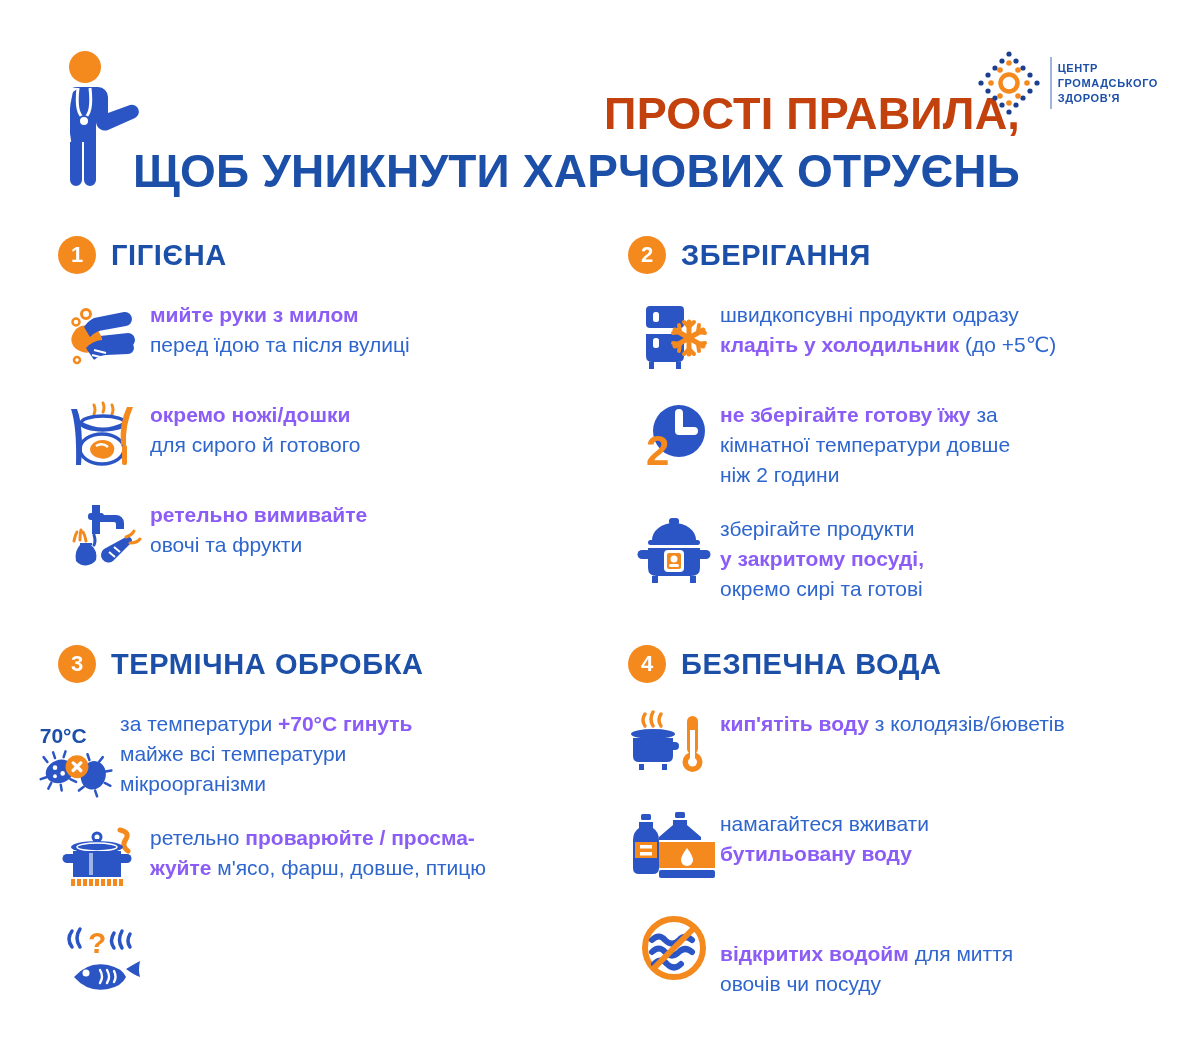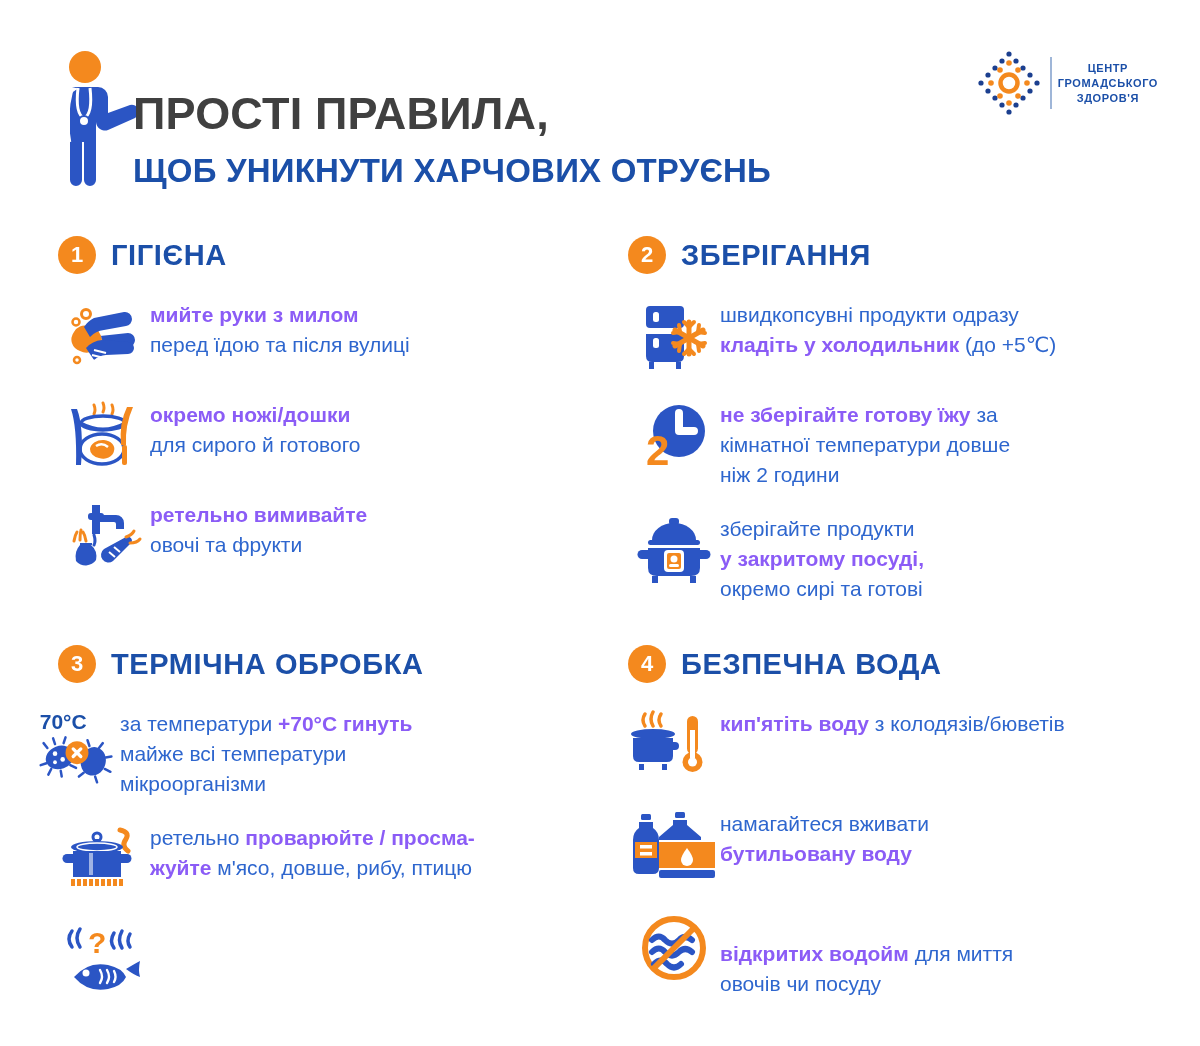--- a/index.html
+++ b/index.html
@@ -10,27 +10,27 @@
     color:#2E5FC3;
     overflow:hidden;
     position:relative;
   }
   
   .header{position:relative;height:215px;}
   .doctor{position:absolute;left:52px;top:48px;width:96px;height:152px;}
   .title-block{position:absolute;left:133px;top:86px;}
   .title-line1{
     font-size:45px;font-weight:bold;letter-spacing:0.2px;
-    color:#404040;line-height:56px;white-space:nowrap;
+    color:#c2410c;line-height:56px;white-space:nowrap;text-align:right;
   }
   .title-line2{
-    font-size:33px;font-weight:bold;letter-spacing:0.2px;
+    font-size:46px;font-weight:bold;letter-spacing:0.2px;
     color:#1B4FA8;line-height:58px;white-space:nowrap;
   }
-  .logo{position:absolute;right:42px;top:48px;display:flex;align-items:center;gap:6px;text-align:center;}
+  .logo{position:absolute;right:42px;top:48px;display:flex;align-items:center;gap:6px;}
   .logo-mark{width:70px;height:70px;}
   .logo-divider{width:2px;height:52px;background:#9FB6D8;}
   .logo-text{
     font-size:11px;font-weight:bold;line-height:15px;
     color:#1B4FA8;letter-spacing:0.6px;text-transform:uppercase;
   }
   .sec-head{display:flex;align-items:center;gap:15px;margin-bottom:24px;}
   .badge{
     width:38px;height:38px;border-radius:50%;
     background:#F4891E;color:#ffffff;
@@ -286,21 +286,21 @@
     </div>
   </div>
 </div>
 
 <div style="position:absolute;left:58px;top:645px;width:560px;">
   <div class="sec-head">
     <div class="badge">3</div>
     <div class="sec-title">ТЕРМІЧНА ОБРОБКА</div>
   </div>
 
-  <div class="item" style="margin-left:-24px;">
+  <div class="item" style="margin-left:-24px;align-items:flex-end;">
     <div class="item-icon narrow-icon">
       <svg viewBox="0 0 90 80" width="90" height="80">
         <text x="6" y="22" font-family="Liberation Sans, sans-serif" font-size="22" font-weight="bold" fill="#1B4FA8">70°C</text>
         <g fill="#2B55C4">
           <ellipse cx="27" cy="52" rx="15" ry="12" transform="rotate(-20 27 52)"></ellipse>
         </g>
         <g stroke="#2B55C4" stroke-width="2.6" stroke-linecap="round">
           <path d="M14 42 l-4 -5"></path>
             <path d="M22 38 l-2 -6"></path>
             <path d="M31 37 l2 -6"></path>
@@ -359,21 +359,21 @@
             <path d="M32 55 v7"></path>
           <path d="M38 55 v7"></path>
             <path d="M44 55 v7"></path>
             <path d="M50 55 v7"></path>
             <path d="M56 55 v7"></path>
         </g>
       </svg>
     </div>
     <div class="item-text">
       <span>ретельно </span><b>проварюйте / просма-</b><br>
-      <b>жуйте</b><span> м'ясо, довше, рибу, птицю</span>
+      <b>жуйте</b><span> м'ясо, фарш, довше, птицю</span>
     </div>
   </div>
 
   <div class="item">
     <div class="item-icon">
       <svg viewBox="0 0 84 70" width="84" height="70">
         <g stroke="#2B55C4" stroke-width="3.5" fill="none" stroke-linecap="round">
           <path d="M10 6 q-6 8 0 16"></path>
             <path d="M18 4 q-6 9 0 18"></path>
         </g>

